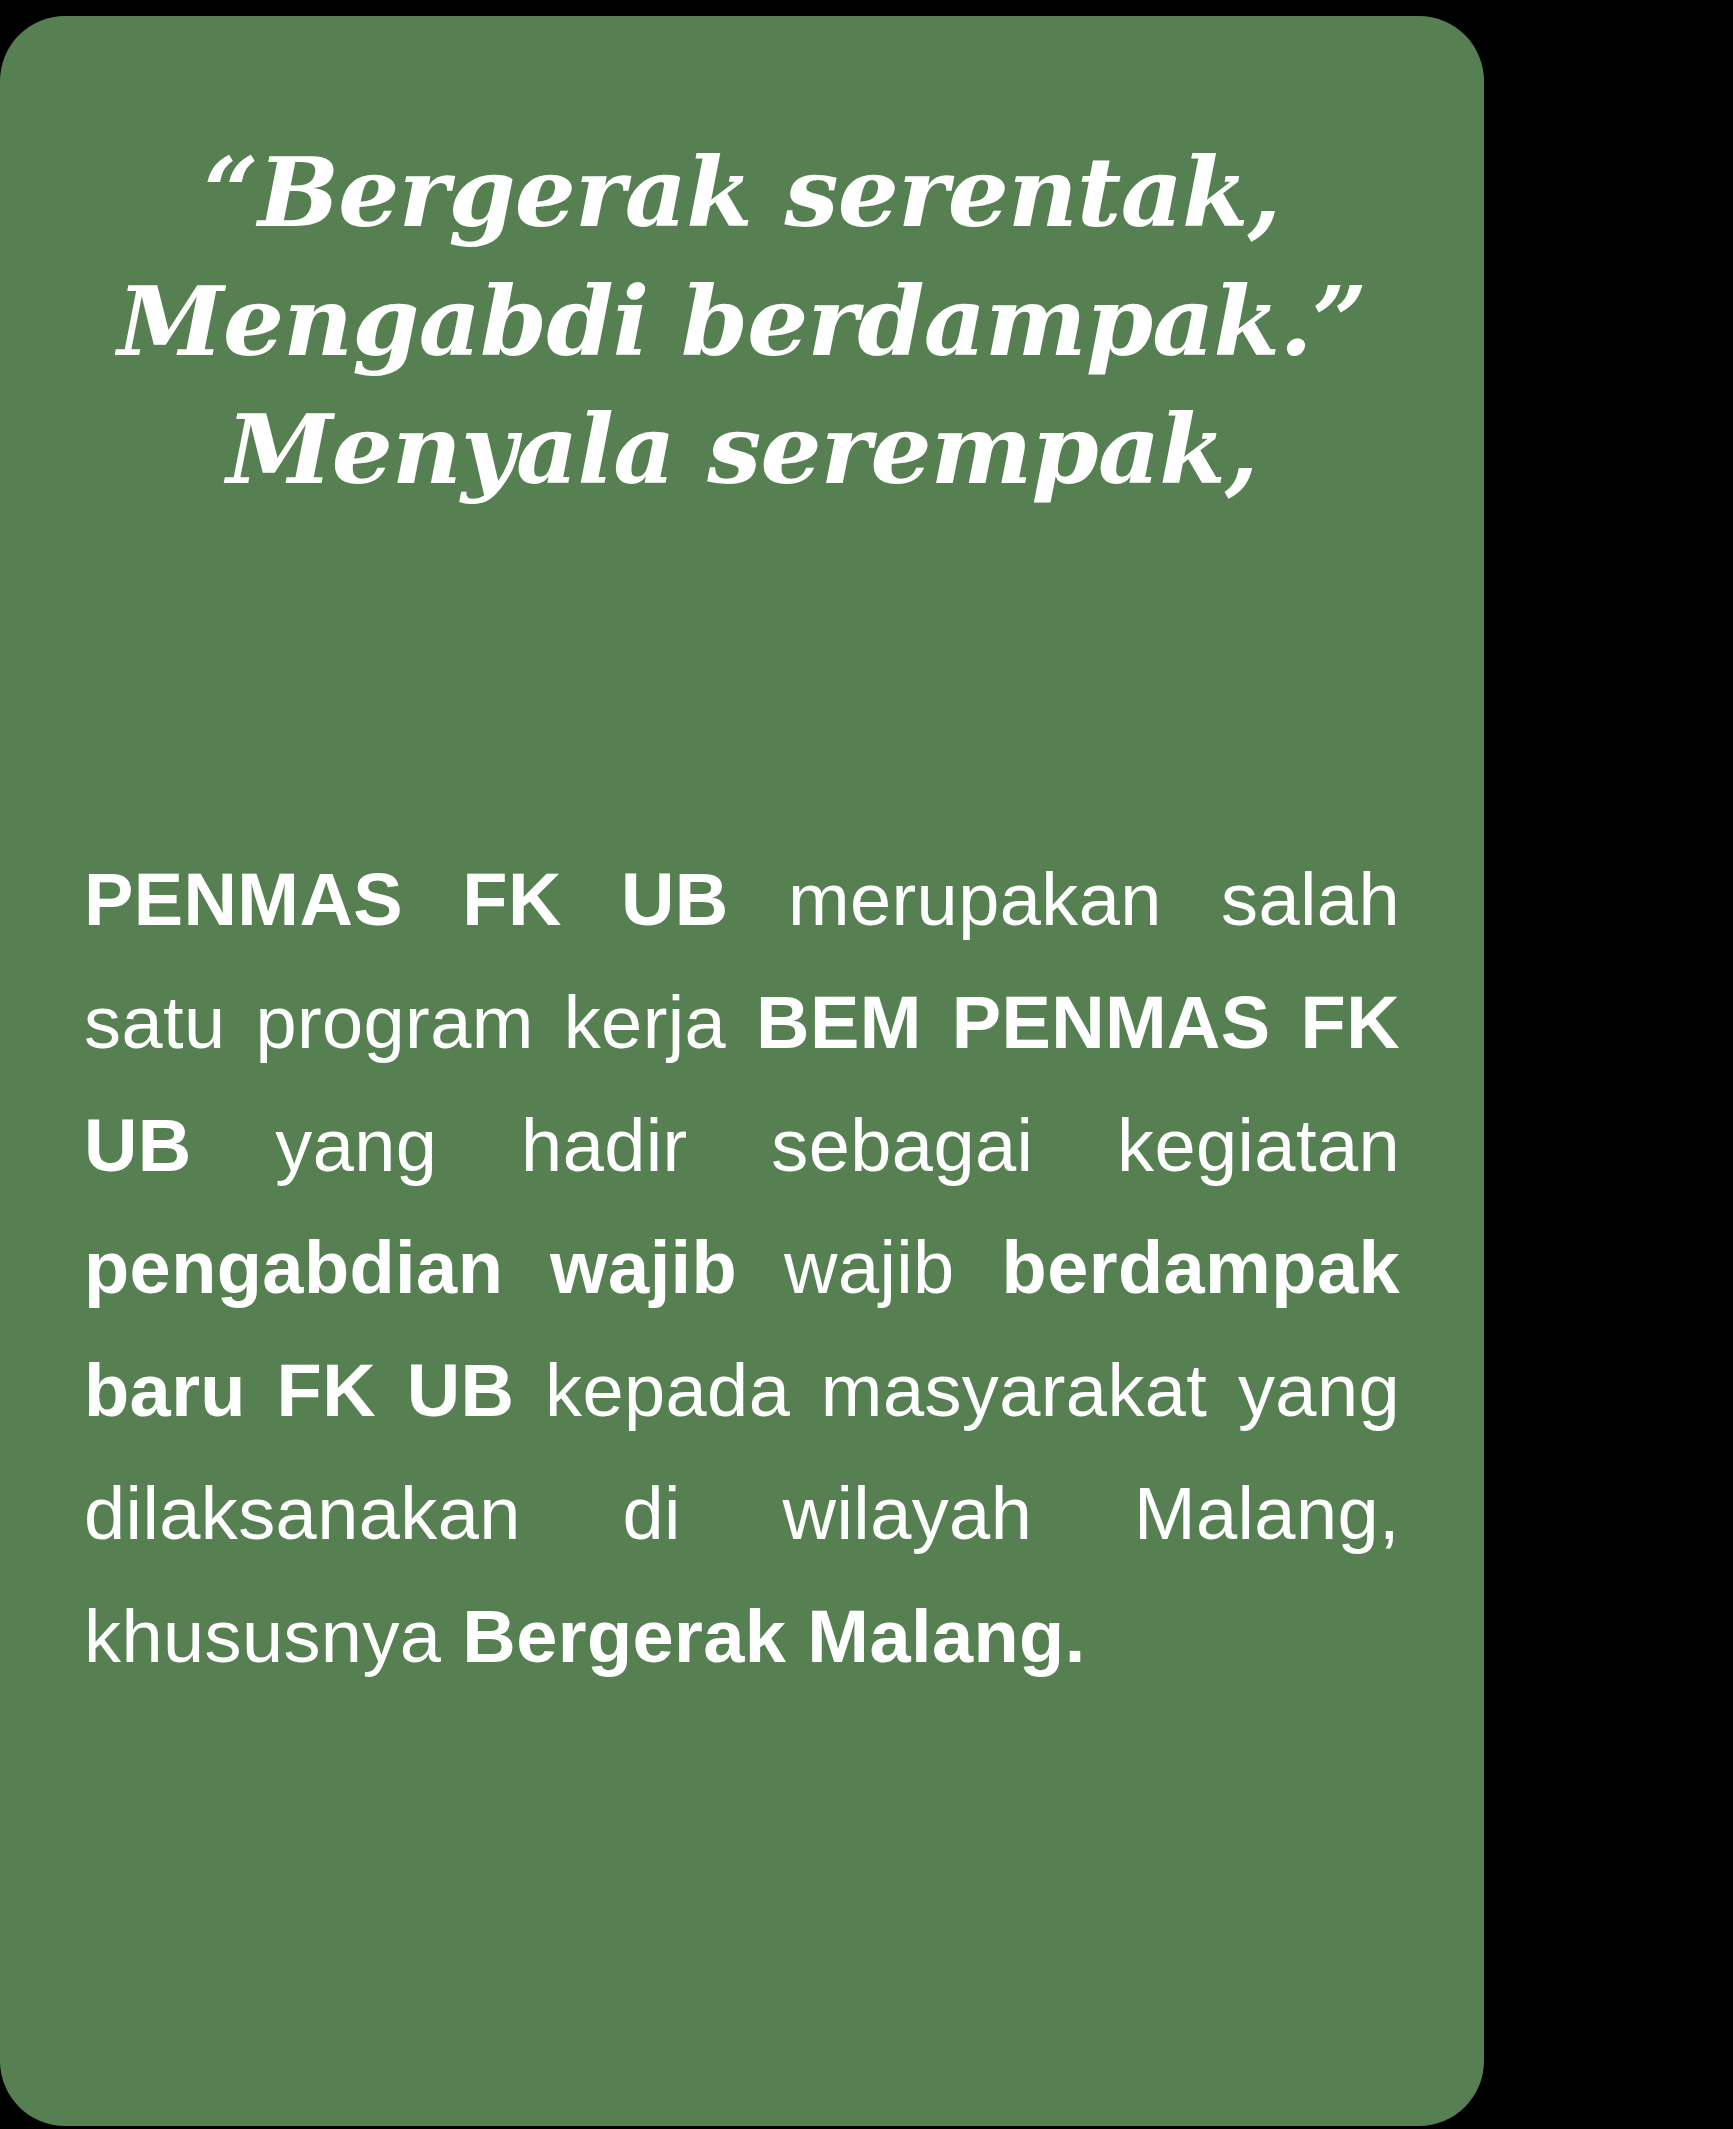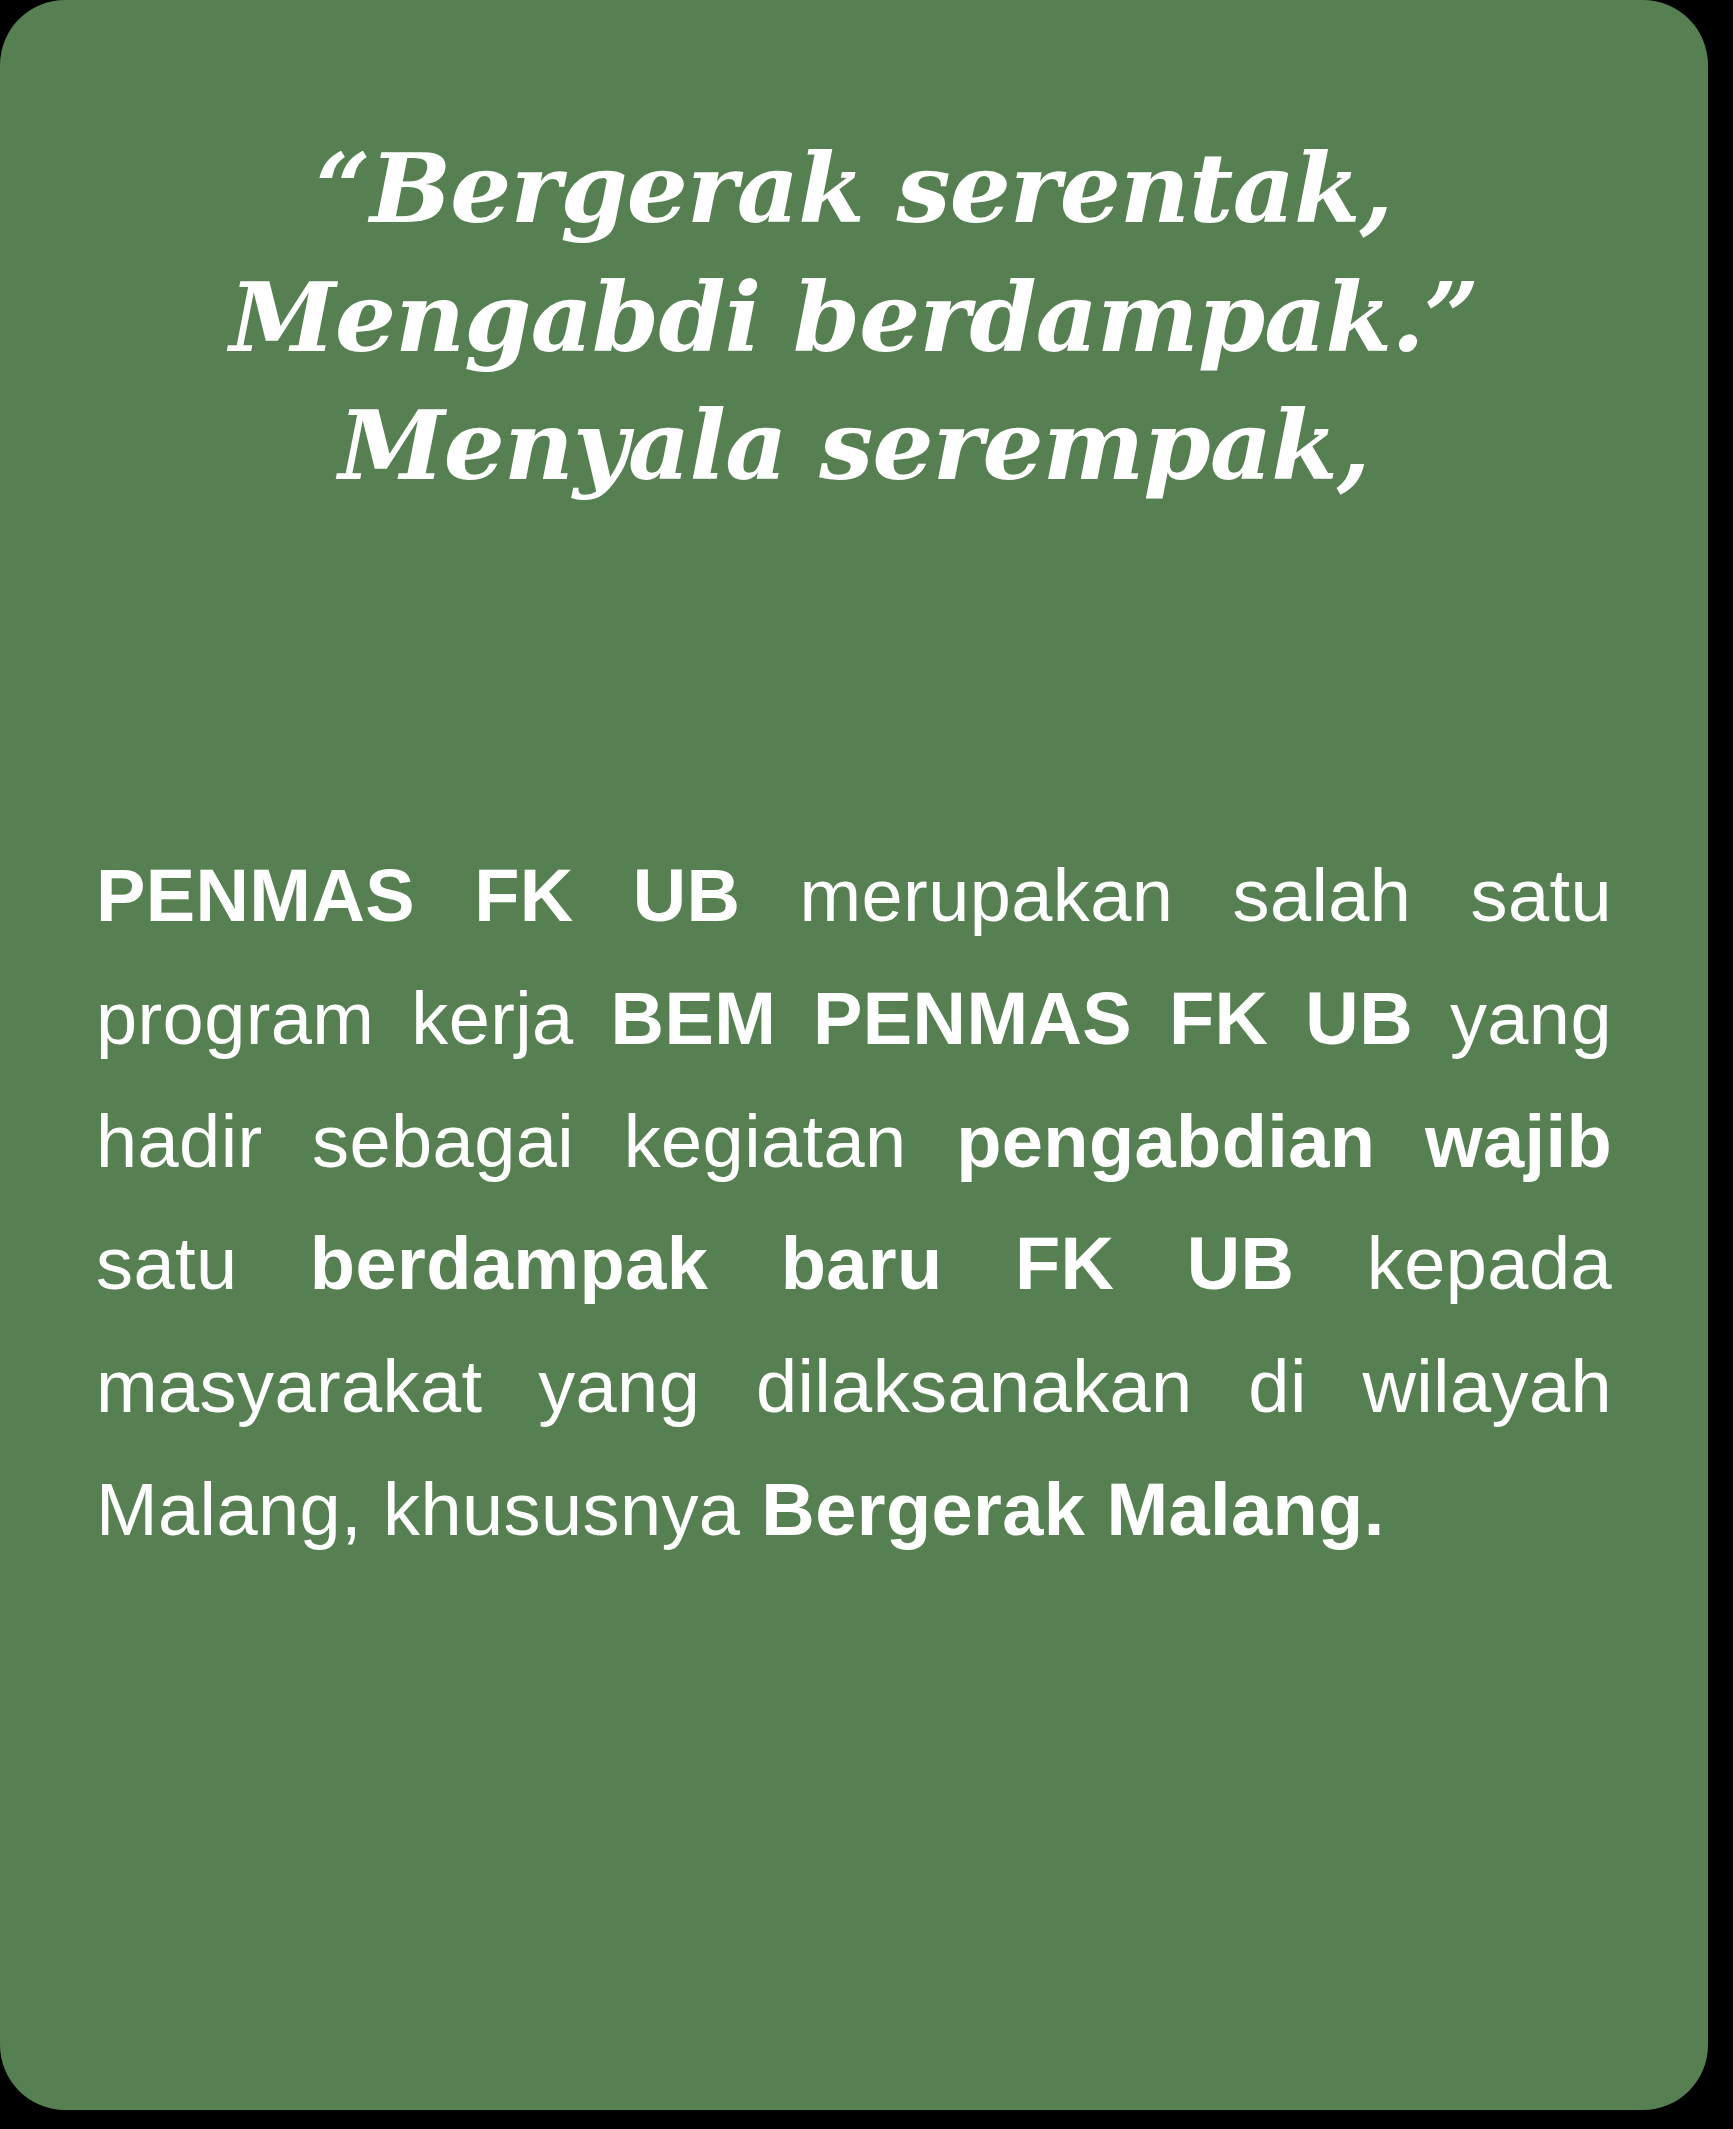--- a/index.html
+++ b/index.html
@@ -9,27 +9,27 @@
   }
   body {
     width: 1733px;
     height: 2129px;
     overflow: hidden;
     font-family: "Liberation Sans", sans-serif;
   }
   .card {
     position: absolute;
     left: 0px;
-    top: 0px;
-    width: 1708px;
+    top: 16px;
+    width: 1484px;
     height: 2110px;
     background: #568051;
     border-radius: 65px;
     box-sizing: border-box;
-    padding: 12px;
+    padding: 0;
     overflow: hidden;
   }
   .quote-block {
     margin: 0;
     padding-top: 113px;
     text-align: center;
     color: #ffffff;
     font-family: "DejaVu Serif", serif;
     font-style: italic;
     font-weight: bold;
@@ -64,16 +64,16 @@
 <body>
 
 <div class="card">
 
   <div class="quote-block">
     <span class="quote-line">“Bergerak serentak,</span>
     <span class="quote-line">Mengabdi berdampak.”</span>
     <span class="quote-line">Menyala serempak,</span>
   </div>
 
-  <p class="body-block"><b>PENMAS FK UB</b><span> merupakan salah satu program kerja </span><b>BEM PENMAS FK UB</b><span> yang hadir sebagai kegiatan </span><b>pengabdian wajib</b><span> satu </span><b>berdampak baru FK UB</b><span> kepada masyarakat yang dilaksanakan di wilayah Malang, khususnya </span><b class="last-line">Bergerak Malang.</b></p>
+  <p class="body-block"><b>PENMAS FK UB</b><span> merupakan salah satu program kerja </span><b>BEM PENMAS FK UB</b><span> yang hadir sebagai kegiatan </span><b>pengabdian wajib</b><span> wajib </span><b>berdampak baru FK UB</b><span> kepada masyarakat yang dilaksanakan di wilayah Malang, khususnya </span><b class="last-line">Bergerak Malang.</b></p>
 
 </div>
 
 
 </body></html>

